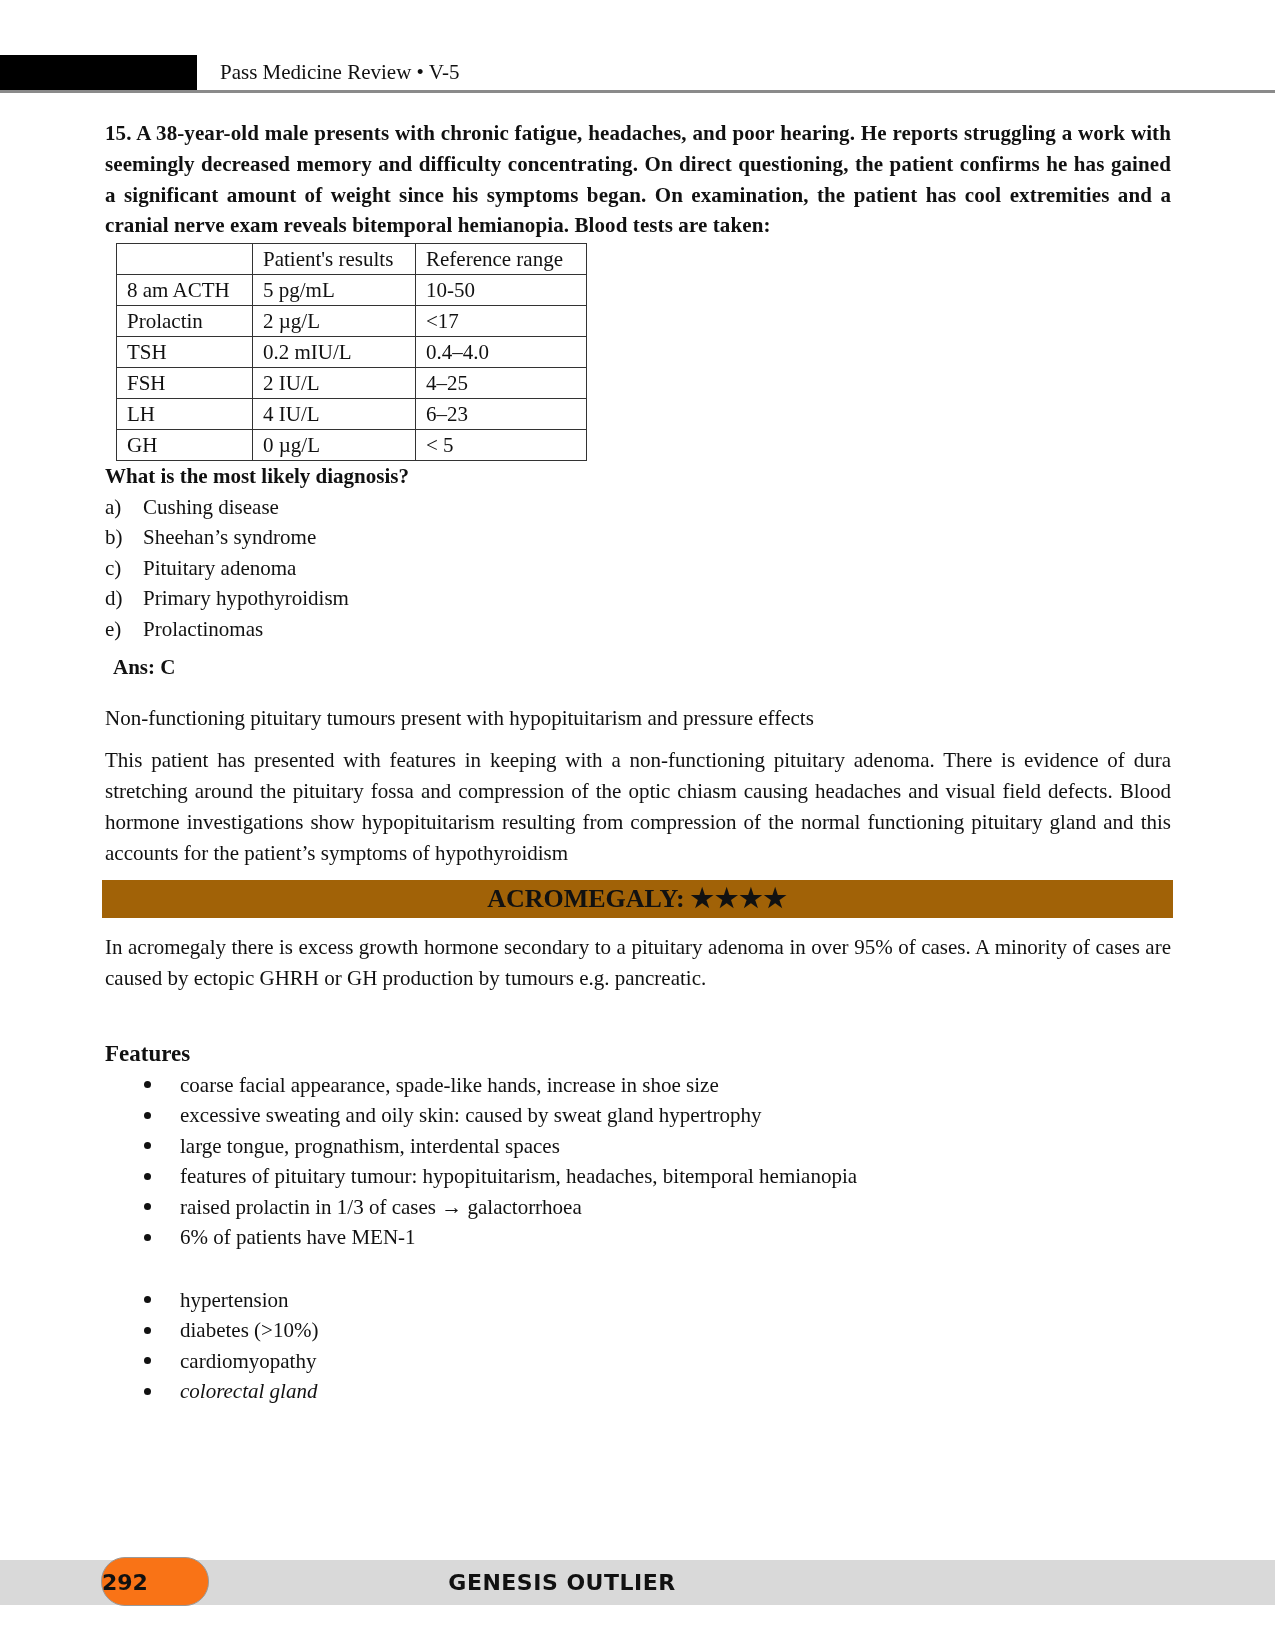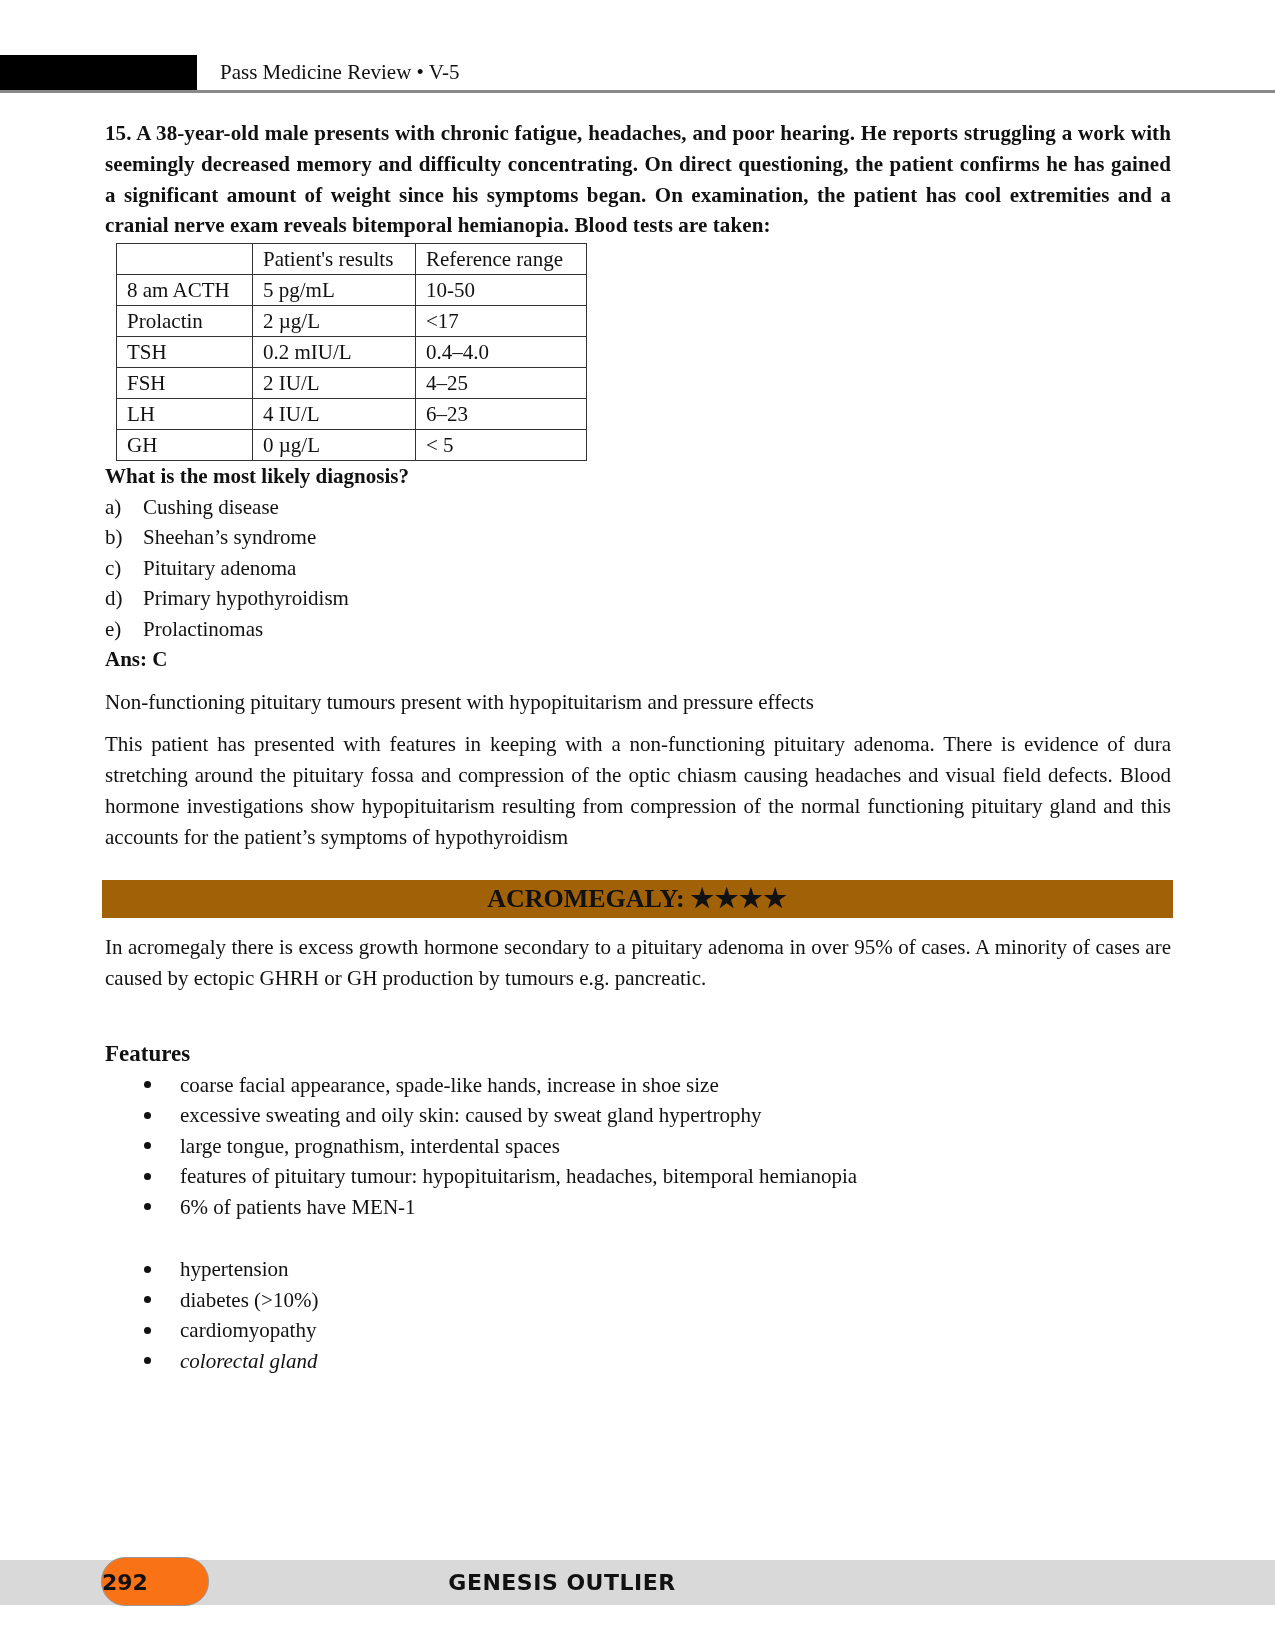--- a/index.html
+++ b/index.html
@@ -21,21 +21,21 @@
     font-size: 21px; line-height: 28px;
   }
   table.labs td { border: 1.3px solid #333; padding: 1px 10px 1px 10px; white-space: nowrap; height: 28px; }
   table.labs td.c0 { width: 115px; }
   table.labs td.c1 { width: 142px; }
   table.labs td.c2 { width: 150px; }
   .q-prompt { font-weight: bold; font-size: 21px; line-height: 30.5px; margin: 0; }
   .opts { margin: 0; padding: 0; list-style: none; font-size: 21px; line-height: 30.5px; }
   .opts li { display: flex; }
   .opts .ol { width: 38px; }
-  .ans { font-weight: bold; font-size: 21px; line-height: 30.5px; margin: 0; }
+  .ans { font-weight: bold; font-size: 21px; line-height: 30.5px; margin: 8px; }
   .p { font-size: 21px; line-height: 30.8px; margin: 0; text-align: justify; font-family: Liberation Serif, serif; }
   .gap12 { height: 12px; }
 
   .banner {
     position: absolute; left: 102px; top: 880px; width: 1071px; height: 38px;
     background: #a16207; text-align: center; line-height: 38px;
     font-weight: bold; font-size: 26px; color: #111;
   }
   .banner .stars { margin-left: 6px; letter-spacing: 1px; }
 
@@ -161,20 +161,24 @@
     <li>
         <span class="bul"><span></span></span>
         <span>large tongue, prognathism, interdental spaces</span>
       </li>
     <li>
         <span class="bul"><span></span></span>
         <span>features of pituitary tumour: hypopituitarism, headaches, bitemporal hemianopia</span>
       </li>
     <li>
         <span class="bul"><span></span></span>
+        <span>raised prolactin in 1/3 of cases → galactorrhoea</span>
+      </li>
+    <li>
+        <span class="bul"><span></span></span>
         <span>6% of patients have MEN-1</span>
       </li>
   </ul>
   <div style="height:32px"></div>
   <ul class="bl">
     <li>
         <span class="bul"><span></span></span>
         <span>hypertension</span>
       </li>
     <li>

